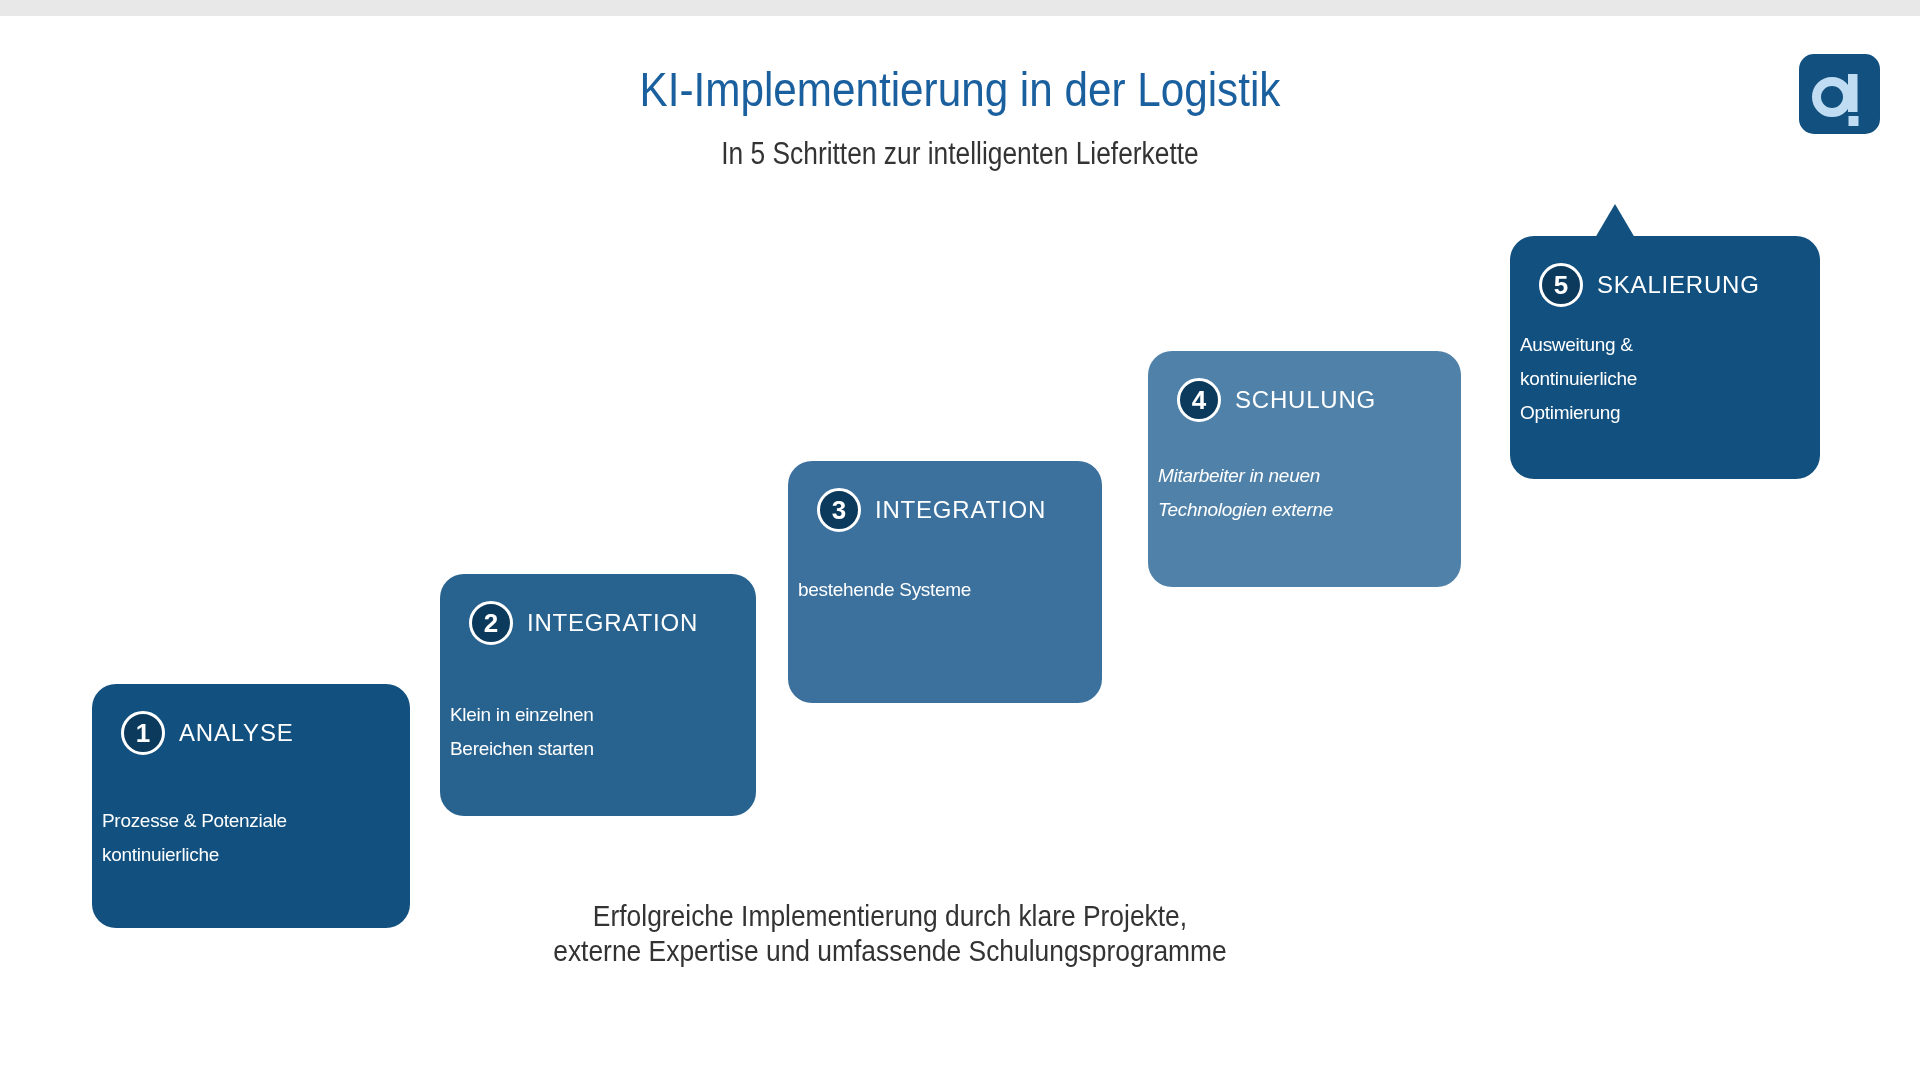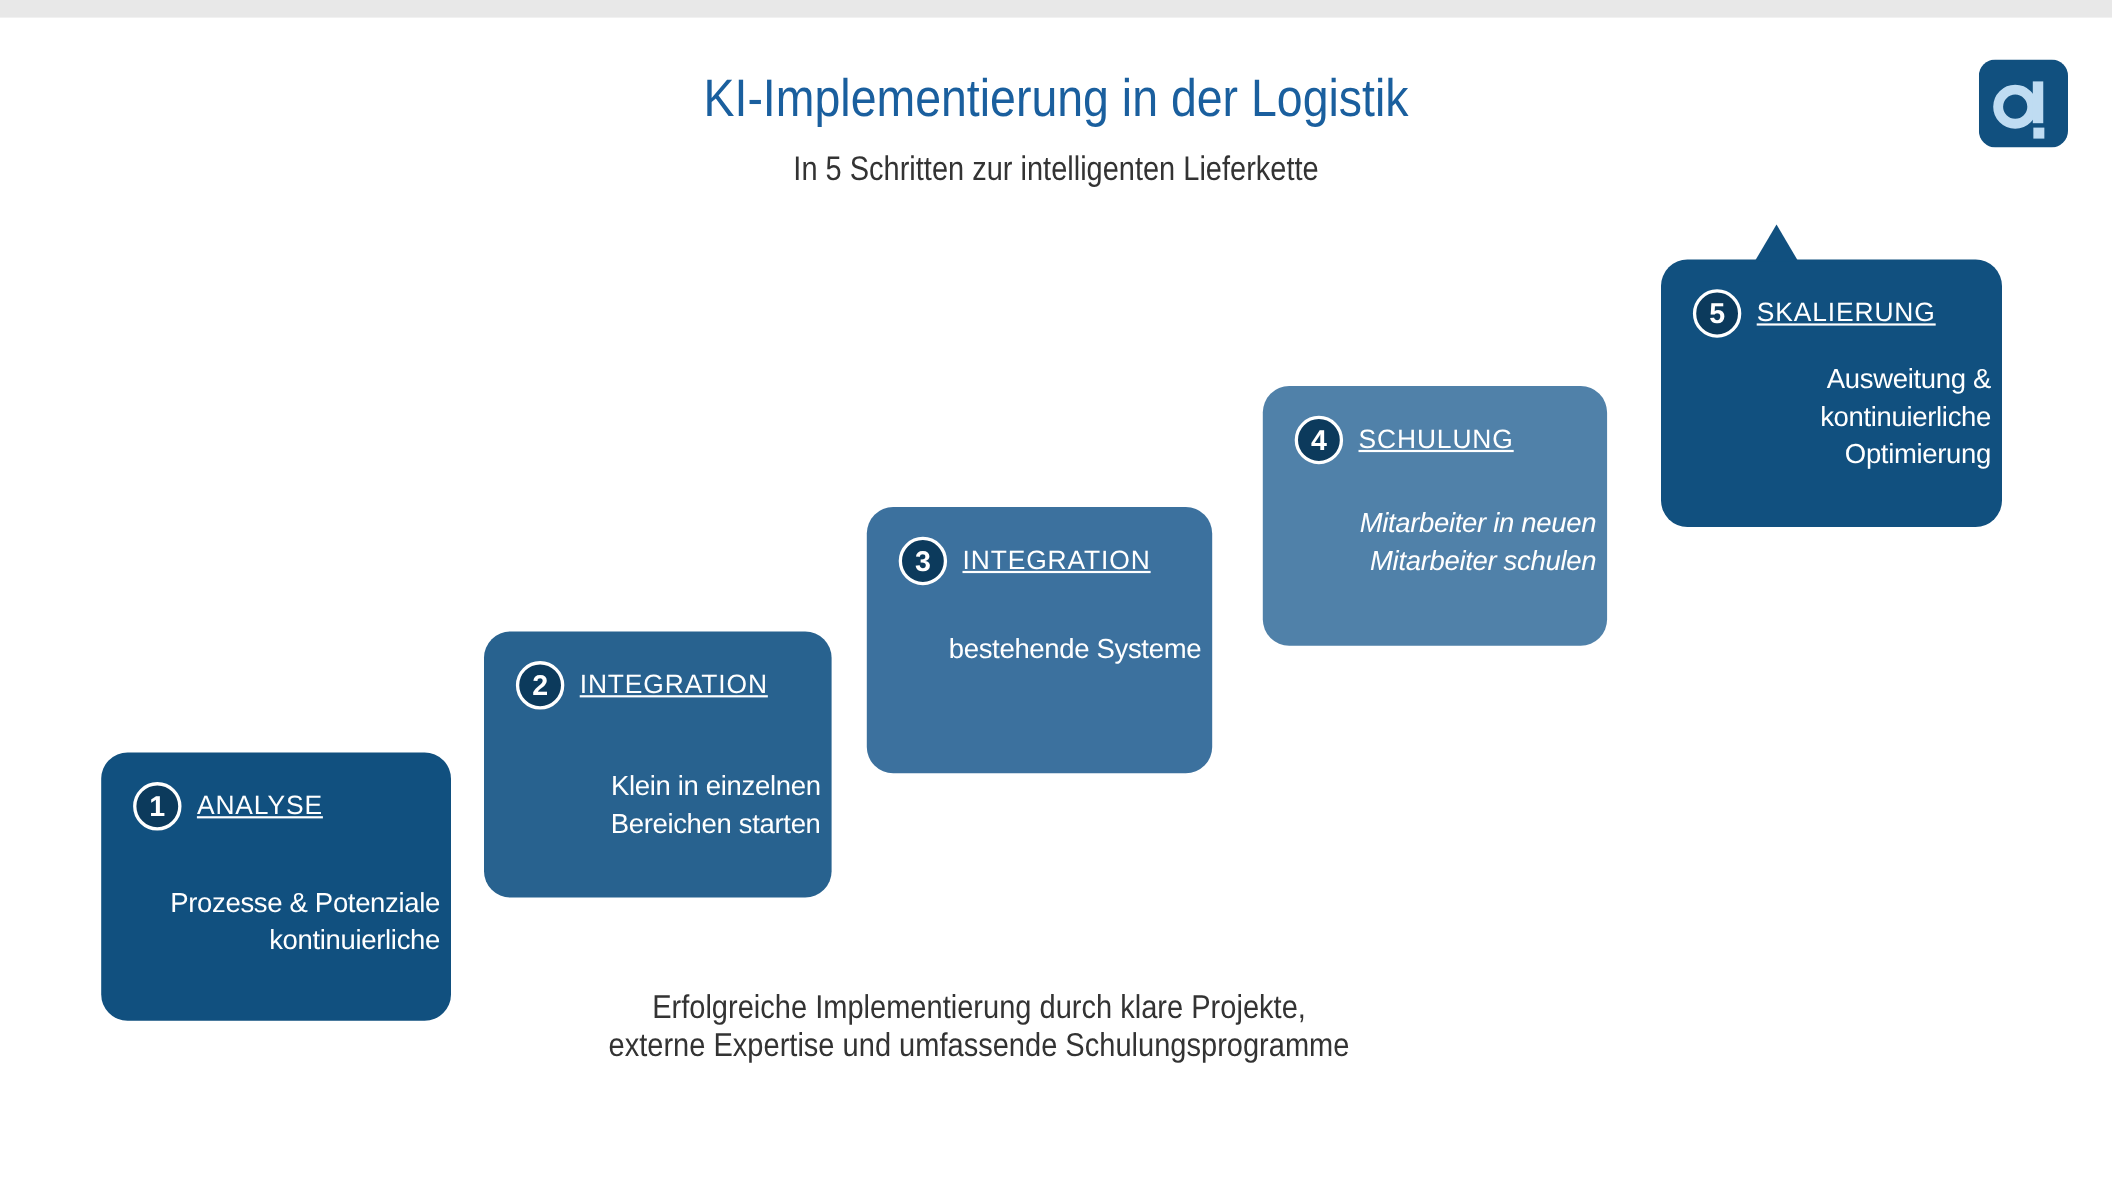--- a/index.html
+++ b/index.html
@@ -89,28 +89,27 @@
     justify-content: center;
     font-size: 26px;
     font-weight: bold;
     color: #fff;
   }
   .card-title {
     font-size: 24px;
     font-weight: 400;
     letter-spacing: 0.8px;
     white-space: nowrap;
-    text-decoration: underline;
   }
   .card-body {
     position: absolute;
     left: 10px; right: 10px;
     top: 108px;
-    text-align: right;
-    font-size: 25px;
+    text-align: left;
+    font-size: 19px;
     font-weight: 400;
     letter-spacing: -0.3px;
     line-height: 34px;
   }
   .card-1 .card-body { top: 120px; }
   .card-2 .card-body { top: 124px; }
   .card-3 .card-body { top: 112px; }
   .card-4 .card-body { top: 108px; font-style: italic; }
   .card-5 .card-body { top: 92px; }
 
@@ -178,21 +177,21 @@
     </div>
   </div>
 
   <div class="card card-4" style="--card-color: #5081A9;">
     <div class="card-head">
       <span class="badge">4</span>
       <span class="card-title">SCHULUNG</span>
     </div>
     <div class="card-body">
       <div>Mitarbeiter in neuen</div>
-      <div>Mitarbeiter schulen</div>
+      <div>Technologien externe</div>
     </div>
   </div>
 
   <div class="card card-5" style="--card-color: #11507F;">
     <div class="pointer"></div>
     <div class="card-head">
       <span class="badge">5</span>
       <span class="card-title">SKALIERUNG</span>
     </div>
     <div class="card-body">

